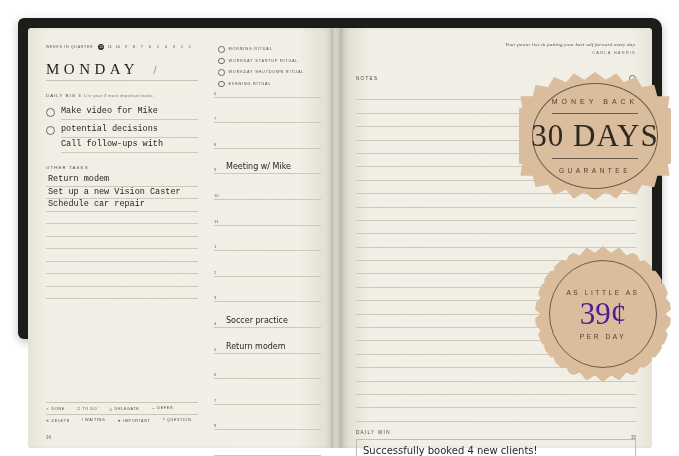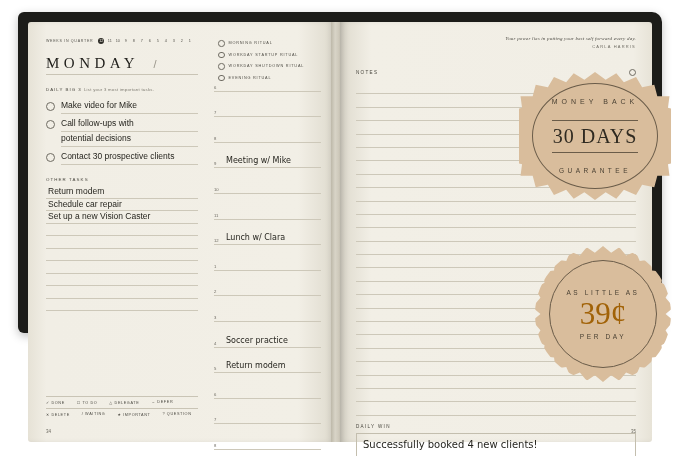--- a/index.html
+++ b/index.html
@@ -13,21 +13,21 @@
     height: 456px;
     overflow: hidden;
     background: #ffffff;
     font-family: "Liberation Sans", sans-serif;
   }
 
   
   .book {
     position: absolute;
     left: 18px;
-    top: 12px;
+    top: 18px;
     width: 644px;
     height: 321px;
     background: #1c1c19;
     border-radius: 6px 10px 10px 6px;
     box-shadow: 0 3px 10px rgba(0,0,0,0.25);
   }
   .page {
     position: absolute;
     top: 10px;
     height: 420px;
@@ -57,21 +57,21 @@
   }
 
   .inner {
     position: absolute;
     inset: 0;
     padding: 16px 16px 10px 18px;
     box-sizing: border-box;
     color: #2c2b27;
   }
   .handwriting {
-    font-family: Liberation Sans, sans-serif;
+    font-family: Liberation Mono, monospace;
     font-size: 8.5px;
     color: #26251f;
   }
 
   
   .weeks-row {
     display: flex;
     align-items: center;
     gap: 3px;
     margin-bottom: 10px;
@@ -364,21 +364,21 @@
     right: 0;
     font-size: 7px;
     letter-spacing: 4px;
     text-transform: uppercase;
     color: #4a4133;
   }
   .arc-top { top: 26px; }
   .arc-bottom { bottom: 26px; font-size: 6.5px; letter-spacing: 3.5px; }
   .badge-main {
     font-family: "Liberation Serif", serif;
-    font-size: 20px;
+    font-size: 31px;
     letter-spacing: 1px;
     color: #2f2a21;
   }
   .badge-rule {
     width: 86px;
     height: 1px;
     background: #6a5c49;
     margin: 4px 0;
   }
 
@@ -406,21 +406,21 @@
   .price-top {
     font-size: 6.5px;
     letter-spacing: 2.6px;
     text-transform: uppercase;
     color: #4a4133;
     margin-bottom: 2px;
   }
   .price-main {
     font-family: "Liberation Serif", serif;
     font-size: 31px;
-    color: #a16207;
+    color: #4c1d95;
     line-height: 1;
   }
   .price-bottom {
     font-size: 6.5px;
     letter-spacing: 2.6px;
     text-transform: uppercase;
     color: #4a4133;
     margin-top: 4px;
   }
 </style>
@@ -465,37 +465,31 @@
         <div style="width:152px;">
           <div class="task">
             <div class="circle"></div>
             <div class="task-lines">
               <div class="task-line handwriting">Make video for Mike</div>
             </div>
           </div>
           <div class="task">
             <div class="circle"></div>
             <div class="task-lines">
+              <div class="task-line handwriting">potential decisions</div>
               <div class="task-line handwriting">Call follow-ups with</div>
-              <div class="task-line handwriting">potential decisions</div>
-            </div>
-          </div>
-          <div class="task">
-            <div class="circle"></div>
-            <div class="task-lines">
-              <div class="task-line handwriting">Contact 30 prospective clients</div>
             </div>
           </div>
         </div>
 
         <div class="other-header" style="width:152px;">Other Tasks</div>
         <div style="width:152px;">
           <div class="other-line handwriting">Return modem</div>
+          <div class="other-line handwriting">Set up a new Vision Caster</div>
           <div class="other-line handwriting">Schedule car repair</div>
-          <div class="other-line handwriting">Set up a new Vision Caster</div>
           <div class="other-line"></div>
           <div class="other-line"></div>
           <div class="other-line"></div>
           <div class="other-line"></div>
           <div class="other-line"></div>
           <div class="other-line"></div>
           <div class="other-line"></div>
         </div>
 
         <div class="rituals">
@@ -534,24 +528,20 @@
             <span class="hnum">9</span>
             <span class="entry">Meeting w/ Mike</span>
           </div>
           <div class="hour">
             <span class="hnum">10</span>
             <span class="entry"></span>
           </div>
           <div class="hour">
             <span class="hnum">11</span>
             <span class="entry"></span>
-          </div>
-          <div class="hour">
-            <span class="hnum">12</span>
-            <span class="entry">Lunch w/ Clara</span>
           </div>
           <div class="hour">
             <span class="hnum">1</span>
             <span class="entry"></span>
           </div>
           <div class="hour">
             <span class="hnum">2</span>
             <span class="entry"></span>
           </div>
           <div class="hour">

